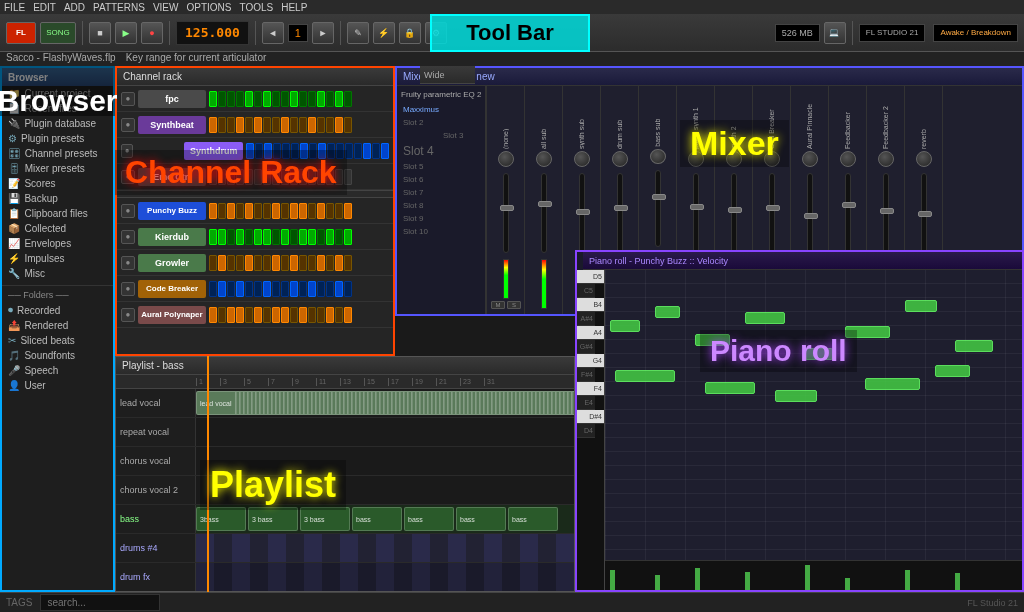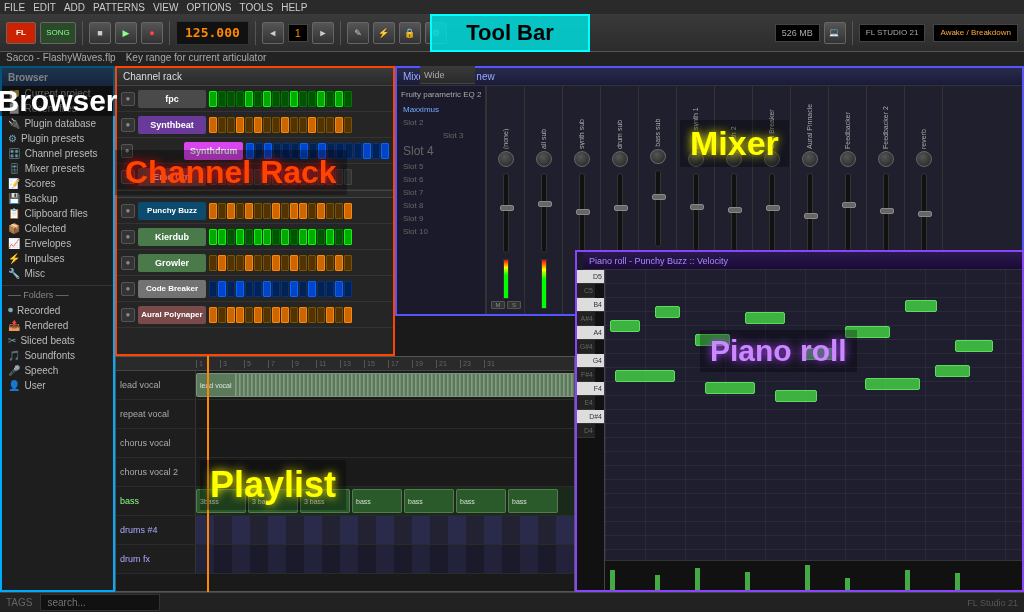--- a/index.html
+++ b/index.html
@@ -756,21 +756,21 @@
         <div class="pad pad-orange"></div>
         <div class="pad pad-orange active"></div>
       <div class="pad pad-orange"></div>
         <div class="pad pad-orange"></div>
         <div class="pad pad-orange active"></div>
         <div class="pad pad-orange"></div>
     </div>
   </div>
   <div class="channel-row">
     <div style="width:14px;height:14px;background:#333;border:1px solid #555;border-radius:2px;font-size:8px;display:flex;align-items:center;justify-content:center;color:#888;">●</div>
-    <div class="ch-name" style="background:#d946ef;margin-left:48px;">Synthdrum</div>
+    <div class="ch-name" style="background:#8b5cf6;margin-left:48px;">Synthdrum</div>
     <div class="ch-pads">
       <div class="pad pad-blue active"></div>
         <div class="pad pad-blue"></div>
         <div class="pad pad-blue active"></div>
         <div class="pad pad-blue"></div>
       <div class="pad pad-blue"></div>
         <div class="pad pad-blue"></div>
         <div class="pad pad-blue active"></div>
         <div class="pad pad-blue"></div>
       <div class="pad pad-blue active"></div>
@@ -803,21 +803,21 @@
         <div class="pad pad-gray"></div>
         <div class="pad pad-gray"></div>
         <div class="pad pad-gray"></div>
     </div>
   </div>
 
   <div style="height:8px;background:#2a2a2a;border-top:1px solid #444;border-bottom:1px solid #444;"></div>
 
   <div class="channel-row">
     <div style="width:14px;height:14px;background:#333;border:1px solid #555;border-radius:2px;font-size:8px;display:flex;align-items:center;justify-content:center;color:#888;">●</div>
-    <div class="ch-name" style="background:#0c4a6e;font-size:8px;">Punchy Buzz</div>
+    <div class="ch-name" style="background:#1d4ed8;font-size:8px;">Punchy Buzz</div>
     <div class="ch-pads">
       <div class="pad pad-orange active"></div>
         <div class="pad pad-orange"></div>
         <div class="pad pad-orange active"></div>
         <div class="pad pad-orange"></div>
       <div class="pad pad-orange active"></div>
         <div class="pad pad-orange"></div>
         <div class="pad pad-orange"></div>
         <div class="pad pad-orange active"></div>
       <div class="pad pad-orange"></div>
@@ -869,21 +869,21 @@
         <div class="pad pad-orange"></div>
         <div class="pad pad-orange"></div>
       <div class="pad pad-orange active"></div>
         <div class="pad pad-orange"></div>
         <div class="pad pad-orange active"></div>
         <div class="pad pad-orange"></div>
     </div>
   </div>
   <div class="channel-row">
     <div style="width:14px;height:14px;background:#333;border:1px solid #555;border-radius:2px;font-size:8px;display:flex;align-items:center;justify-content:center;color:#888;">●</div>
-    <div class="ch-name" style="background:#737373;font-size:8px;">Code Breaker</div>
+    <div class="ch-name" style="background:#a16207;font-size:8px;">Code Breaker</div>
     <div class="ch-pads">
       <div class="pad pad-blue"></div>
         <div class="pad pad-blue active"></div>
         <div class="pad pad-blue"></div>
         <div class="pad pad-blue active"></div>
       <div class="pad pad-blue"></div>
         <div class="pad pad-blue"></div>
         <div class="pad pad-blue active"></div>
         <div class="pad pad-blue"></div>
       <div class="pad pad-blue"></div>
@@ -1049,20 +1049,23 @@
       <div class="mix-meter" style="height:18px;"></div>
     </div>
   </div>
 </div>
 
 <div class="mixer-label-overlay">
   <span>Mixer</span>
 </div>
 
 <div id="playlist">
+  <div id="playlist-header">
+    <span>Playlist - bass</span>
+  </div>
 
   <div class="timeline-ruler">
     <div style="width:80px;min-width:80px;background:#2a2a2a;"></div>
     <div style="display:flex;flex:1;overflow:hidden;">
       <span class="ruler-tick" style="width:24px;">1</span>
       <span class="ruler-tick" style="width:24px;">3</span>
       <span class="ruler-tick" style="width:24px;">5</span>
       <span class="ruler-tick" style="width:24px;">7</span>
       <span class="ruler-tick" style="width:24px;">9</span>
       <span class="ruler-tick" style="width:24px;">11</span>

